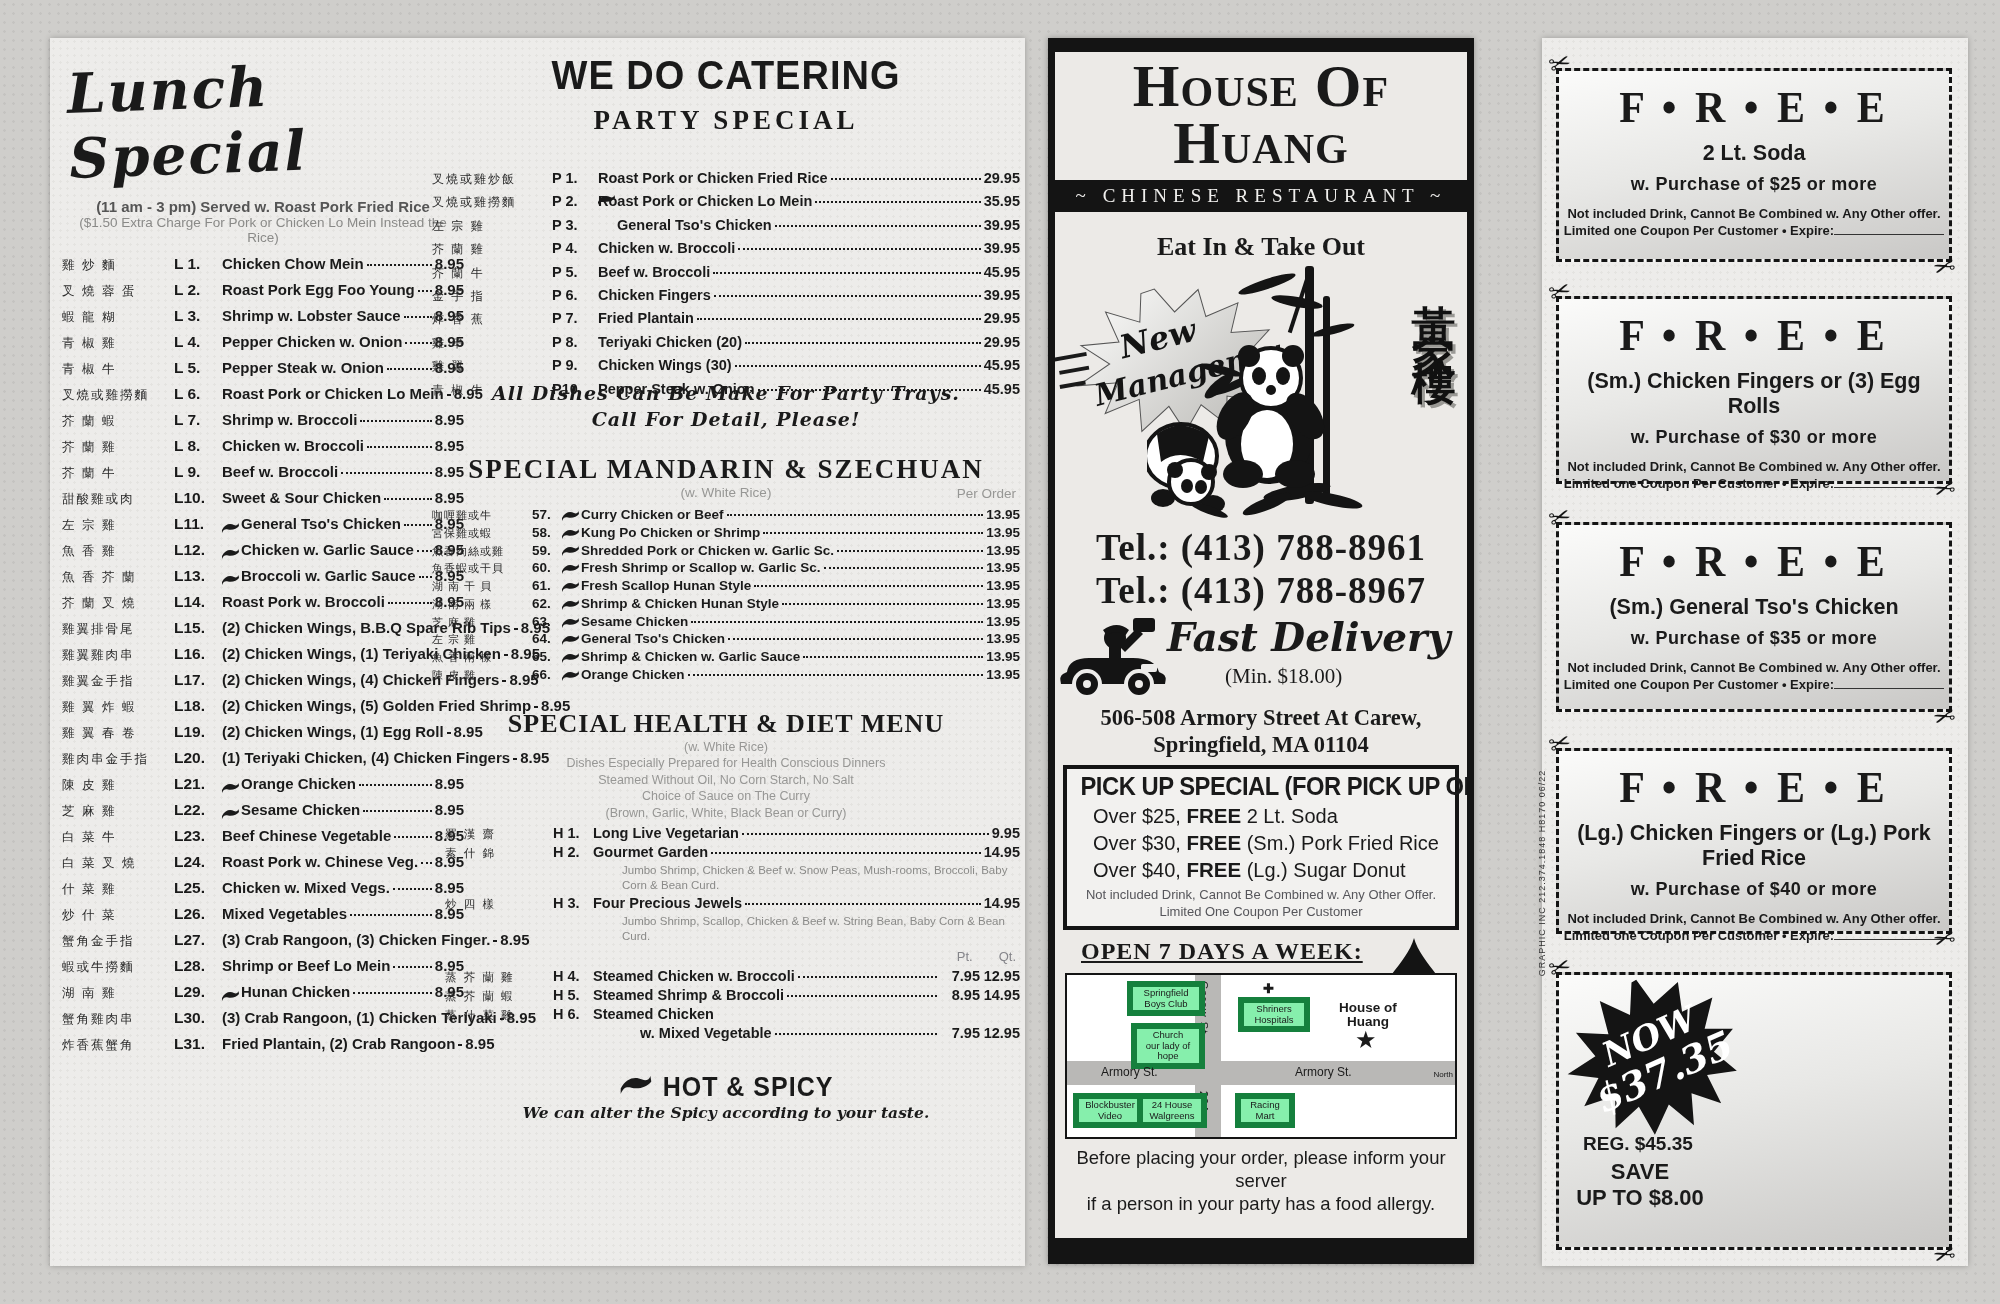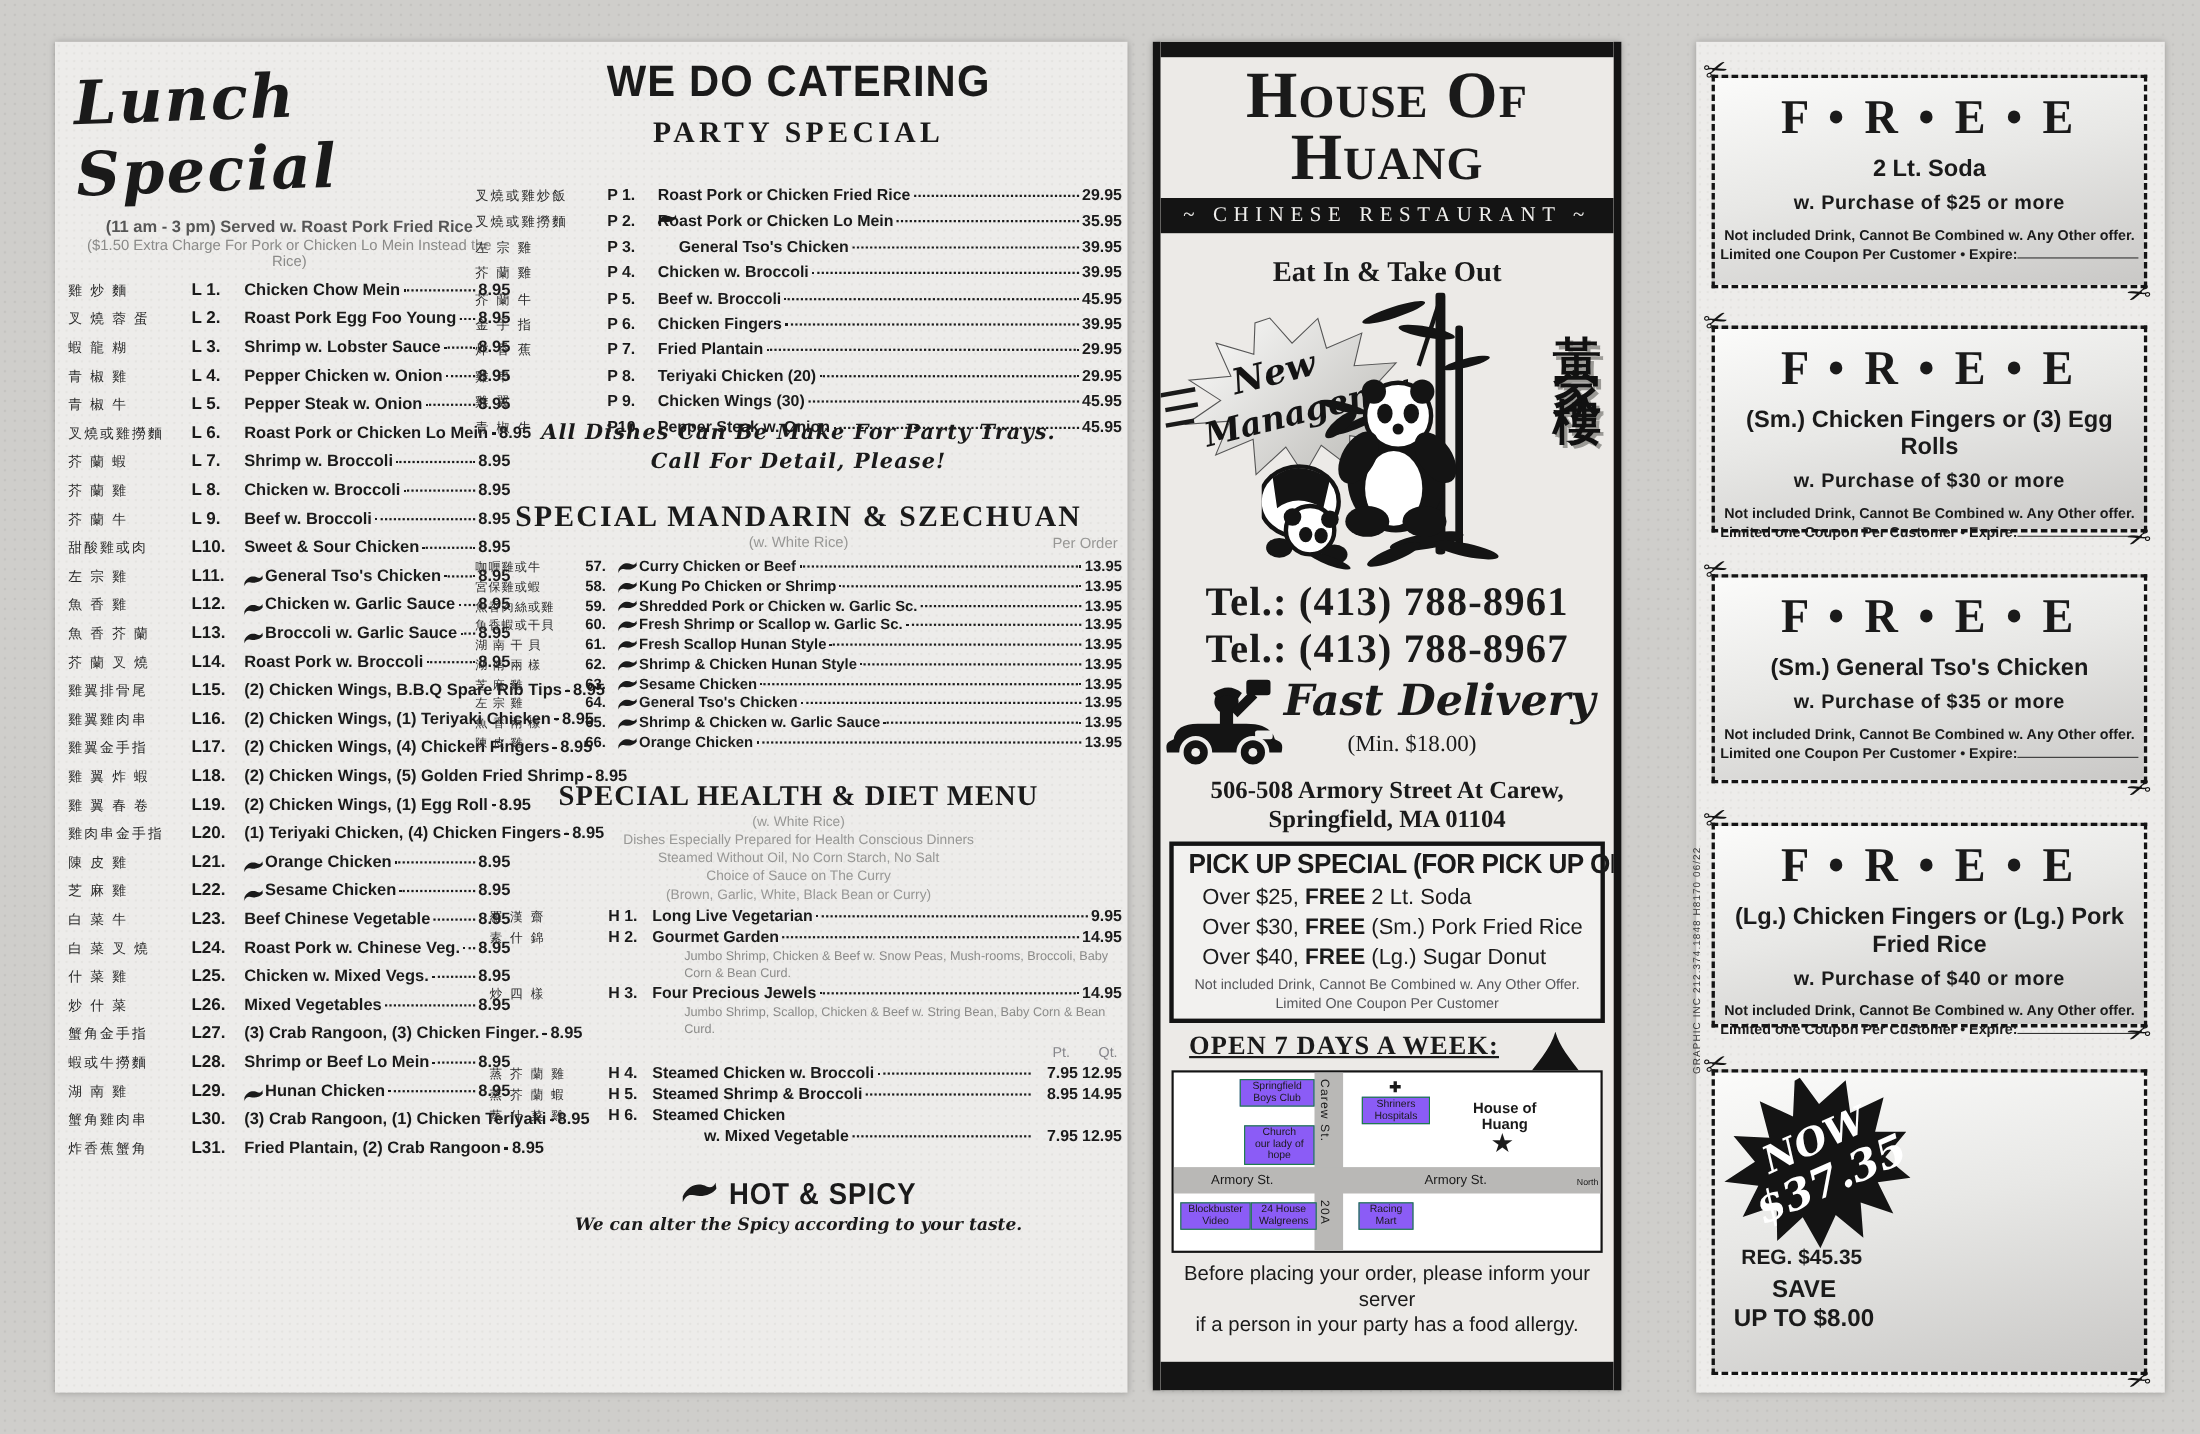--- a/index.html
+++ b/index.html
@@ -100,21 +100,21 @@
   .pu-line .b{font-weight:bold;font-size:20.5px;}
   .pu-note{font-size:13px;color:#55555a;text-align:center;line-height:16.5px;margin-top:5px;}
   .hours{position:relative;margin:8px 0 0 26px;font-family:"Liberation Serif",serif;}
   .hours-title{font-size:24px;font-weight:bold;text-decoration:underline;letter-spacing:1px;}
   .hours-line{font-size:21.5px;line-height:26px;margin-left:8px;}
   .oil{position:absolute;right:10px;top:-2px;}
   .map{position:relative;background:#fff;border:2px solid #141414;margin:8px 10px 0 10px;height:162px;
     font-size:9.5px;overflow:hidden;}
   .road-v{position:absolute;left:128px;top:0;width:26px;height:100%;background:#b9b8b6;}
   .road-h{position:absolute;left:0;top:86px;width:100%;height:24px;background:#b9b8b6;}
-  .map-box{position:absolute;border:1px solid #15803d;background:#8b5cf6;padding:1px 2px;
+  .map-box{position:absolute;border:6px solid #15803d;background:#86efac;padding:1px 2px;
     text-align:center;white-space:pre-line;line-height:10.5px;}
   .map-text{position:absolute;white-space:pre-line;text-align:center;line-height:11px;}
   .vtext{writing-mode:vertical-rl;letter-spacing:1px;font-size:11px;}
   .house-lbl{font-weight:bold;font-size:13.5px;line-height:14px;}
   .star{font-size:24px;line-height:18px;}
   .cross{font-weight:bold;font-size:13px;}
   .allergy{font-size:18.5px;text-align:center;line-height:23px;margin-top:7px;}
 
   
   .coupon{position:absolute;left:14px;width:390px;border:3px dashed #141414;

